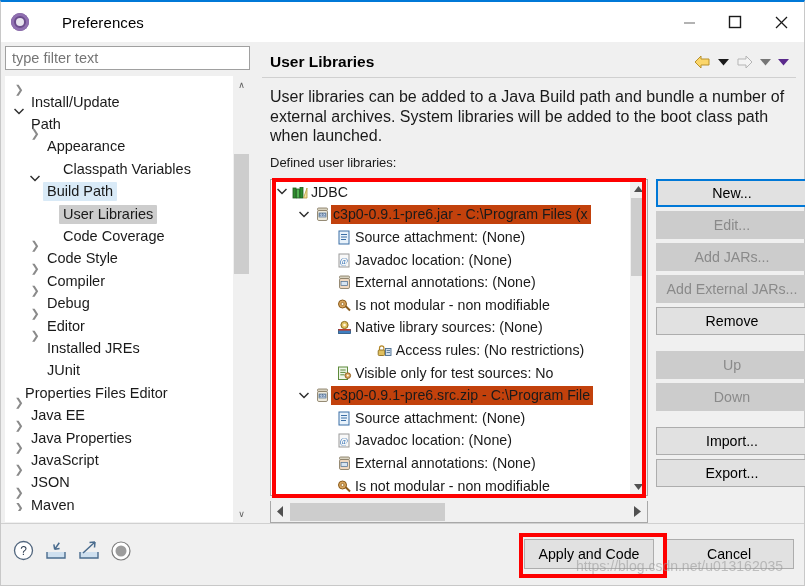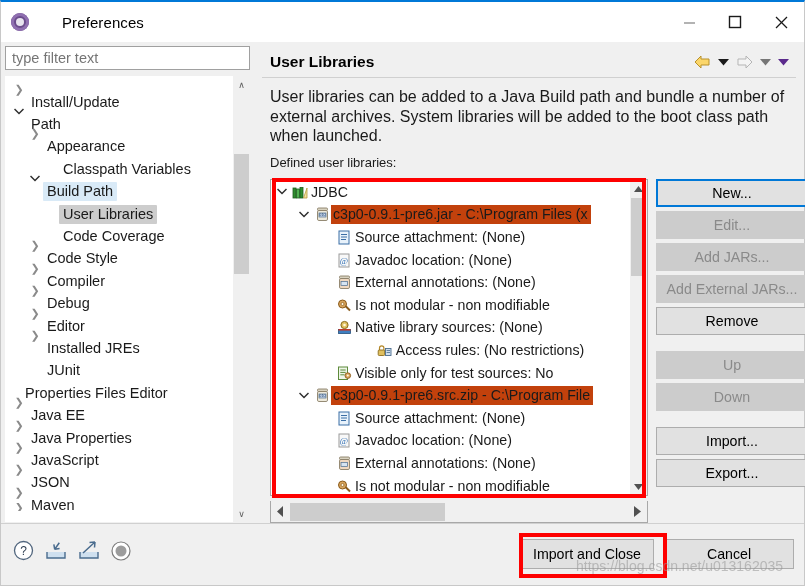--- a/index.html
+++ b/index.html
@@ -619,21 +619,21 @@
         </svg>
       </span>
       <span>
         <svg width="20" height="20" viewBox="0 0 20 20">
           <circle cx="10" cy="10" r="9" fill="#fff" stroke="#7c7c7c" stroke-width="1.2"></circle>
           <circle cx="10" cy="10" r="5.5" fill="#9c9c9c"></circle>
         </svg>
       </span>
     </div>
     <div id="bottom-btns">
-      <button class="dlg-btn">Import and Close</button>
+      <button class="dlg-btn">Apply and Code</button>
       <button class="dlg-btn">Cancel</button>
     </div>
   </div>
 
   <div class="annot" id="annot-list"></div>
   <div class="annot" id="annot-apply"></div>
   <div id="watermark">https://blog.csdn.net/u013162035</div>
 
 </div>
 

